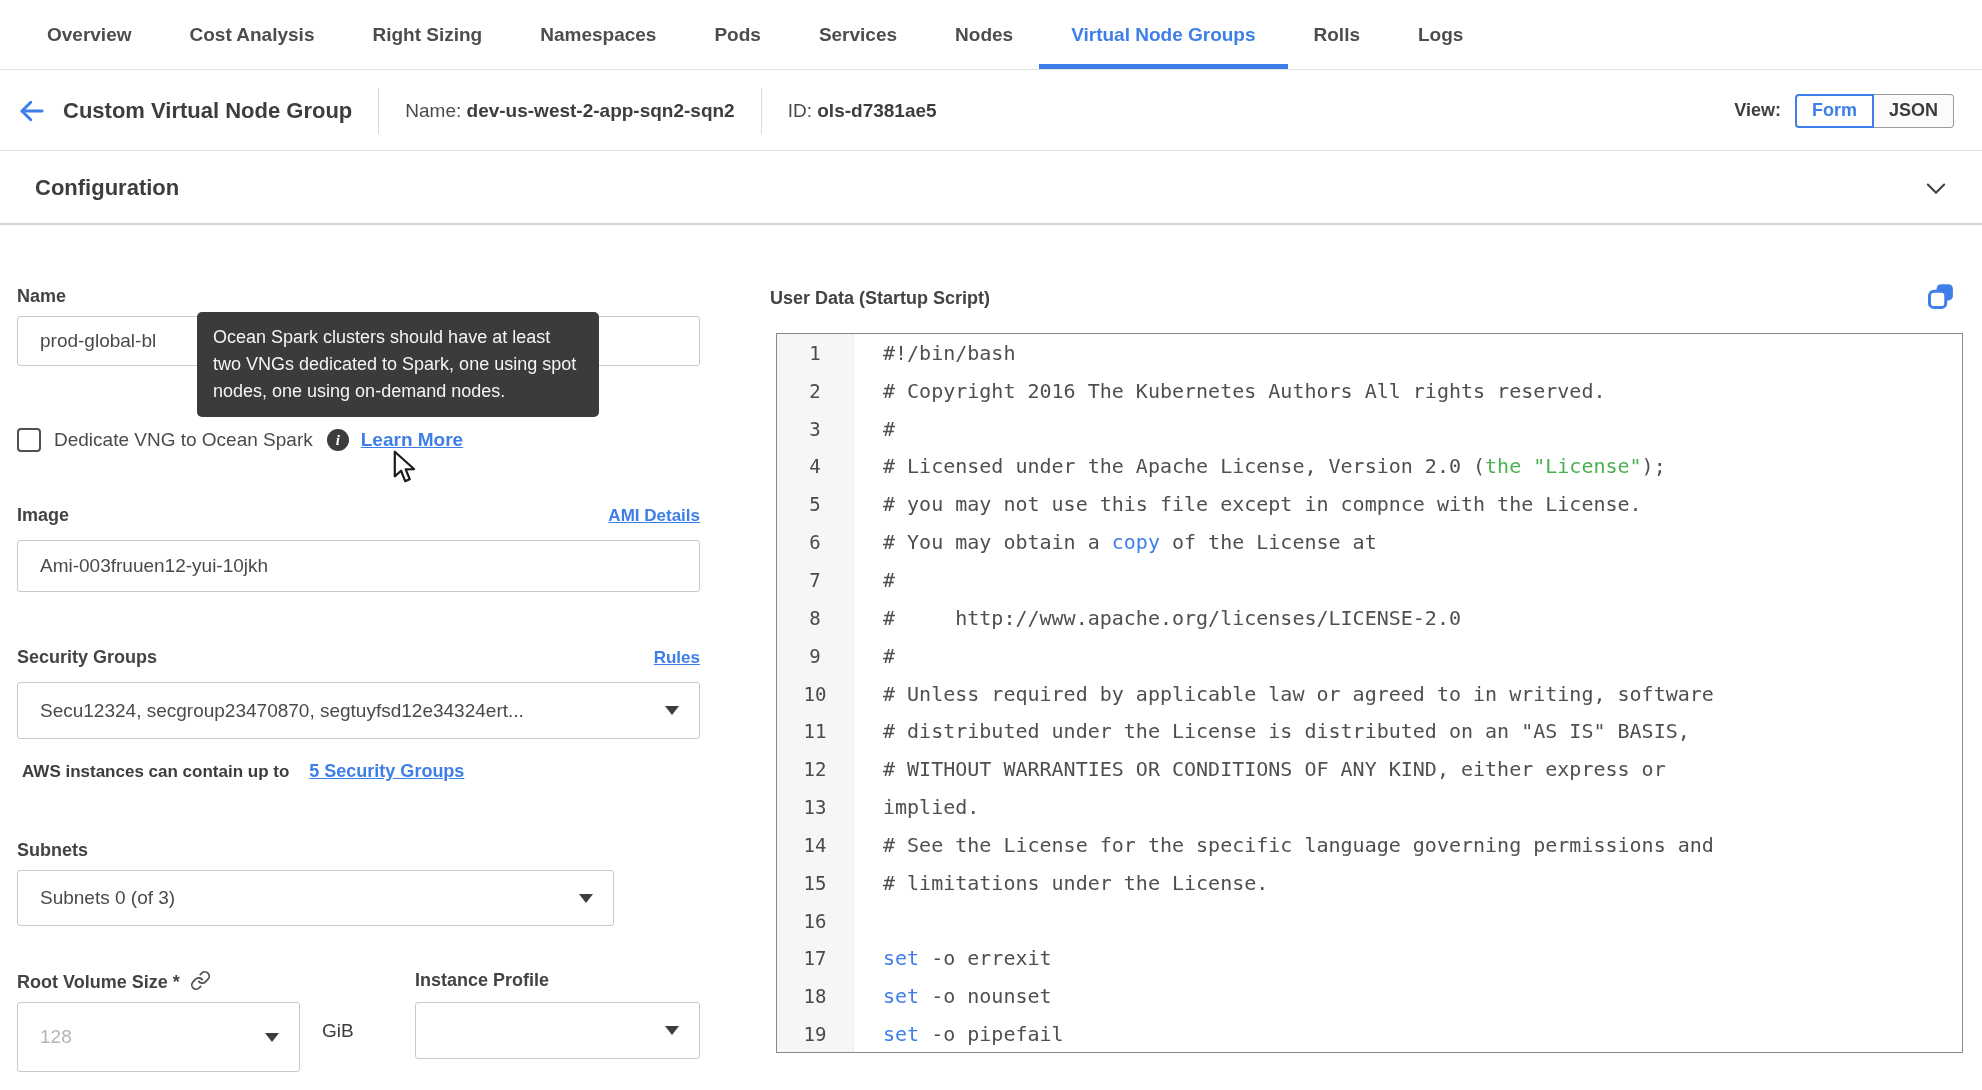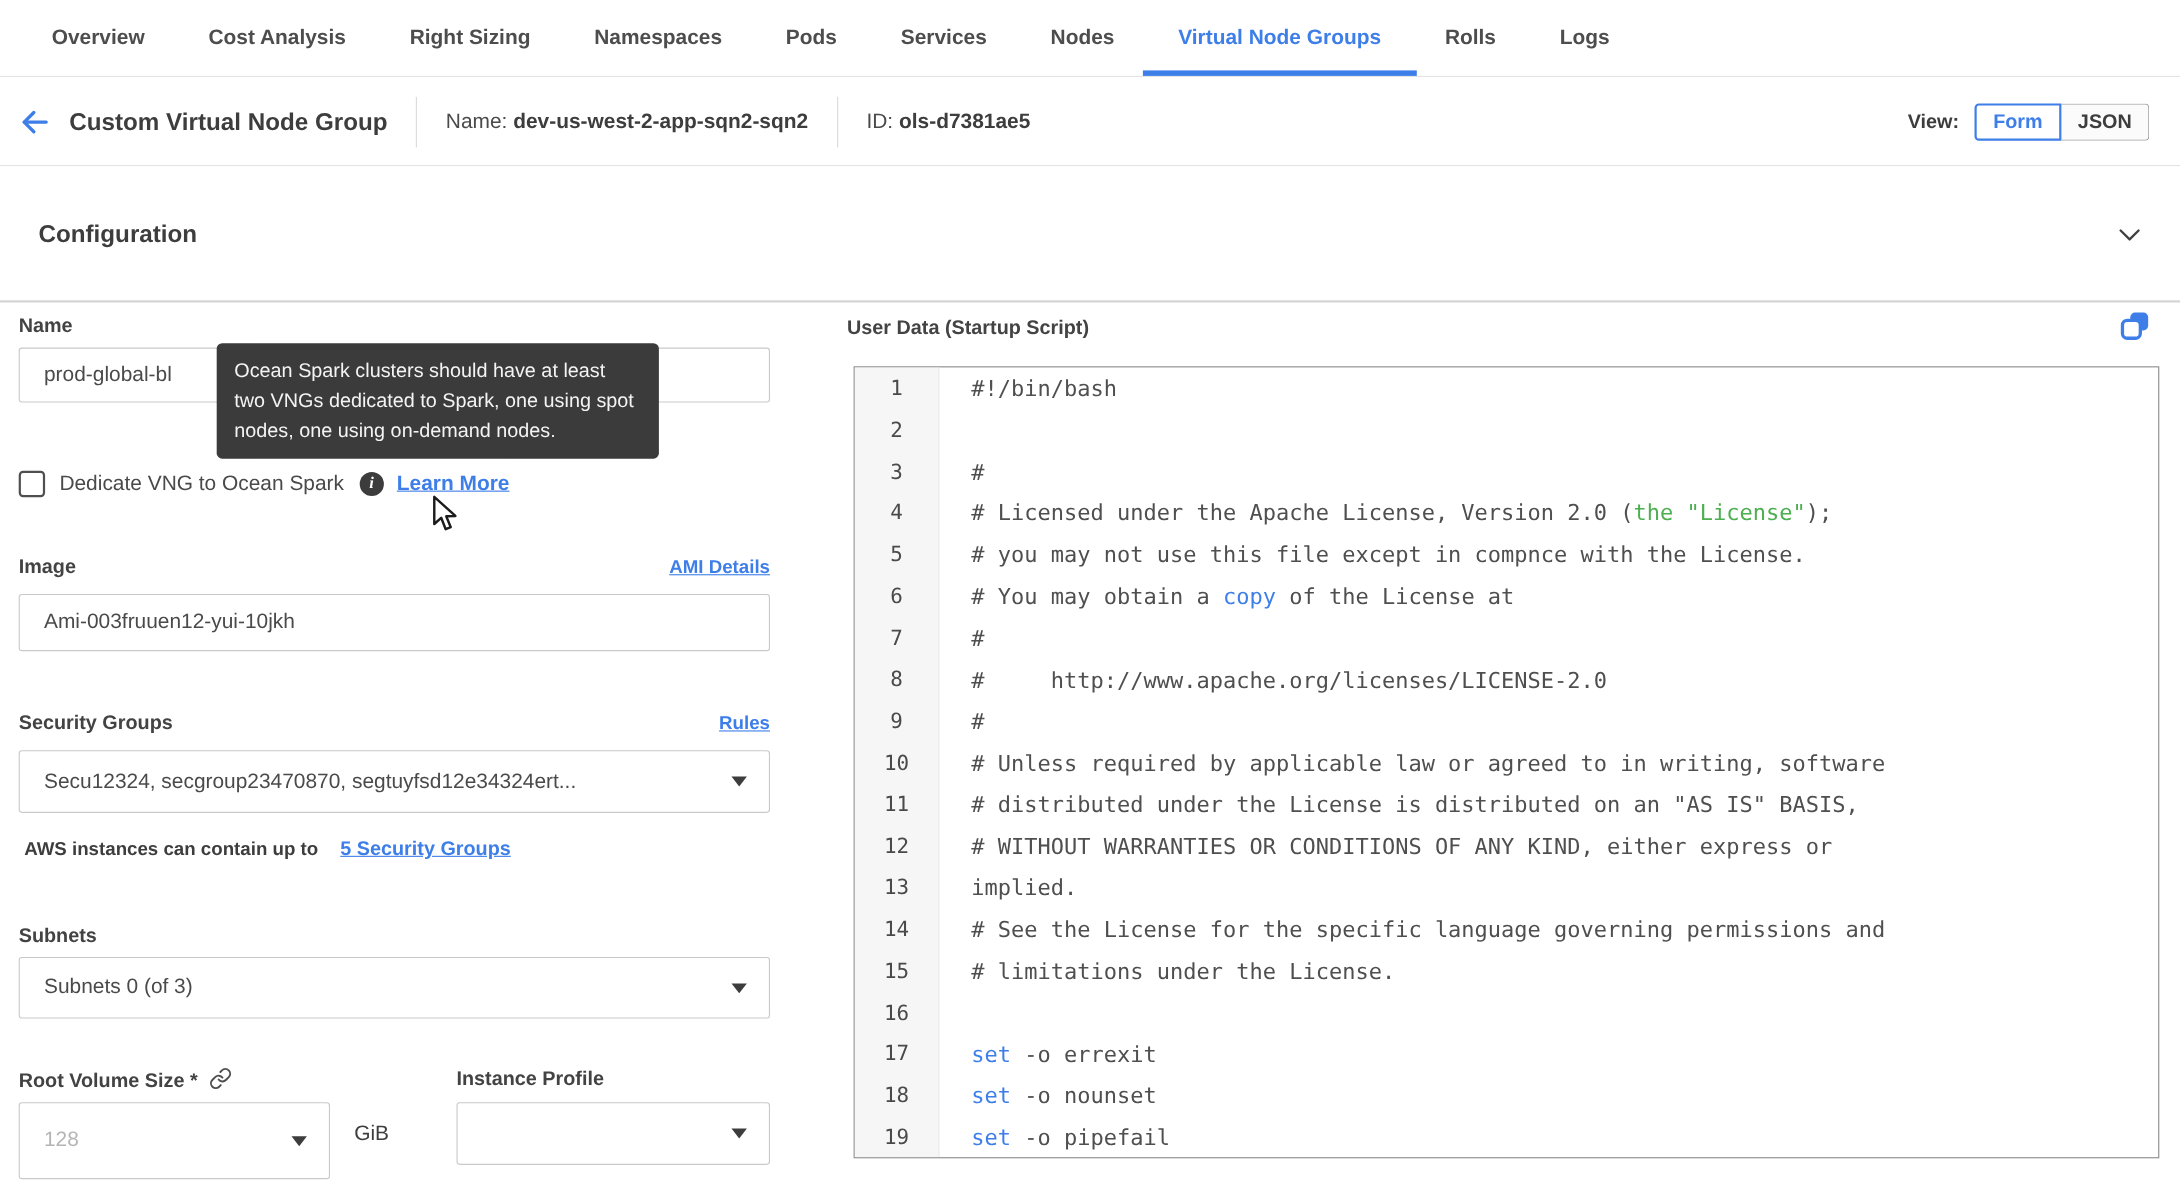--- a/index.html
+++ b/index.html
@@ -43,21 +43,21 @@
     background:#fff;
   }
   #view-form {
     color:#3e7ee8; border:2px solid #3e7ee8; border-radius:4px 0 0 4px; position:relative; z-index:2;
   }
   #view-json {
     color:#3d3d3d; border:1px solid #9b9b9b; border-left:none; border-radius:0 4px 4px 0; background:#fbfbfb;
   }
   
   #config-bar {
-    position:absolute; top:152px; left:0; width:100%; height:123px;
+    position:absolute; top:152px; left:0; width:100%; height:73px;
     display:flex; align-items:center; padding:0 32px 0 35px;
     border-bottom:2px solid #d4d4d4; background:#fff;
   }
   #config-title { font-size:22px; font-weight:600; color:#3d3d3d; }
   #config-bar .spacer { flex:1; }
   #config-chevron { cursor:pointer; display:flex; }
   
   .lbl { position:absolute; font-size:18px; font-weight:600; color:#434343; white-space:nowrap; }
   .link { color:#3e7ee8; font-weight:600; text-decoration:underline; cursor:pointer; white-space:nowrap; }
   .field {
@@ -201,21 +201,21 @@
   <div class="field select" style="left:17px; top:682px; width:683px; height:57px;">
     <span style="overflow:hidden; white-space:nowrap;">Secu12324, secgroup23470870, segtuyfsd12e34324ert...</span>
     <span class="caret"></span>
   </div>
   <div id="sg-note">
     <span id="sg-note-text">AWS instances can contain up to</span>
     <span id="sg-note-link" class="link">5 Security Groups</span>
   </div>
 
   <span class="lbl" style="left:17px; top:840px;">Subnets</span>
-  <div class="field select" style="left:17px; top:870px; width:683px; height:56px;">
+  <div class="field select" style="left:17px; top:870px; width:597px; height:56px;">
     <span>Subnets 0 (of 3)</span>
     <span class="caret"></span>
   </div>
 
   <span class="lbl" style="left:17px; top:970px;"><span>Root Volume Size *</span><span class="inline-icn">
         <svg width="21" height="21" viewBox="0 0 24 24" fill="none" stroke="#4f4f4f" stroke-width="2" stroke-linecap="round" stroke-linejoin="round">
           <path d="M10 13a5 5 0 0 0 7.54.54l3-3a5 5 0 0 0-7.07-7.07l-1.72 1.71"></path>
           <path d="M14 11a5 5 0 0 0-7.54-.54l-3 3a5 5 0 0 0 7.07 7.07l1.71-1.71"></path>
         </svg>
       </span></span>
@@ -237,20 +237,21 @@
       <rect x="2.8" y="8.2" width="13" height="13" rx="3.5" fill="#ffffff" stroke="#3e7ee8" stroke-width="2.4"></rect>
     </svg>
   </span>
   <div id="editor">
       <div class="code-row">
         <span class="code-num">1</span>
         <span class="code-text"><span style="color: rgb(79, 79, 79);">#!/bin/bash</span></span>
       </div>
       <div class="code-row">
         <span class="code-num">2</span>
+        <span class="code-text"><span style="color: rgb(79, 79, 79);"># Copyright 2016 The Kubernetes Authors All rights reserved.</span></span>
       </div>
       <div class="code-row">
         <span class="code-num">3</span>
         <span class="code-text"><span style="color: rgb(79, 79, 79);">#</span></span>
       </div>
       <div class="code-row">
         <span class="code-num">4</span>
         <span class="code-text"><span style="color: rgb(79, 79, 79);"># Licensed under the Apache License, Version 2.0 (</span><span style="color: rgb(76, 175, 80);">the "License"</span><span style="color: rgb(79, 79, 79);">);</span></span>
       </div>
       <div class="code-row">

